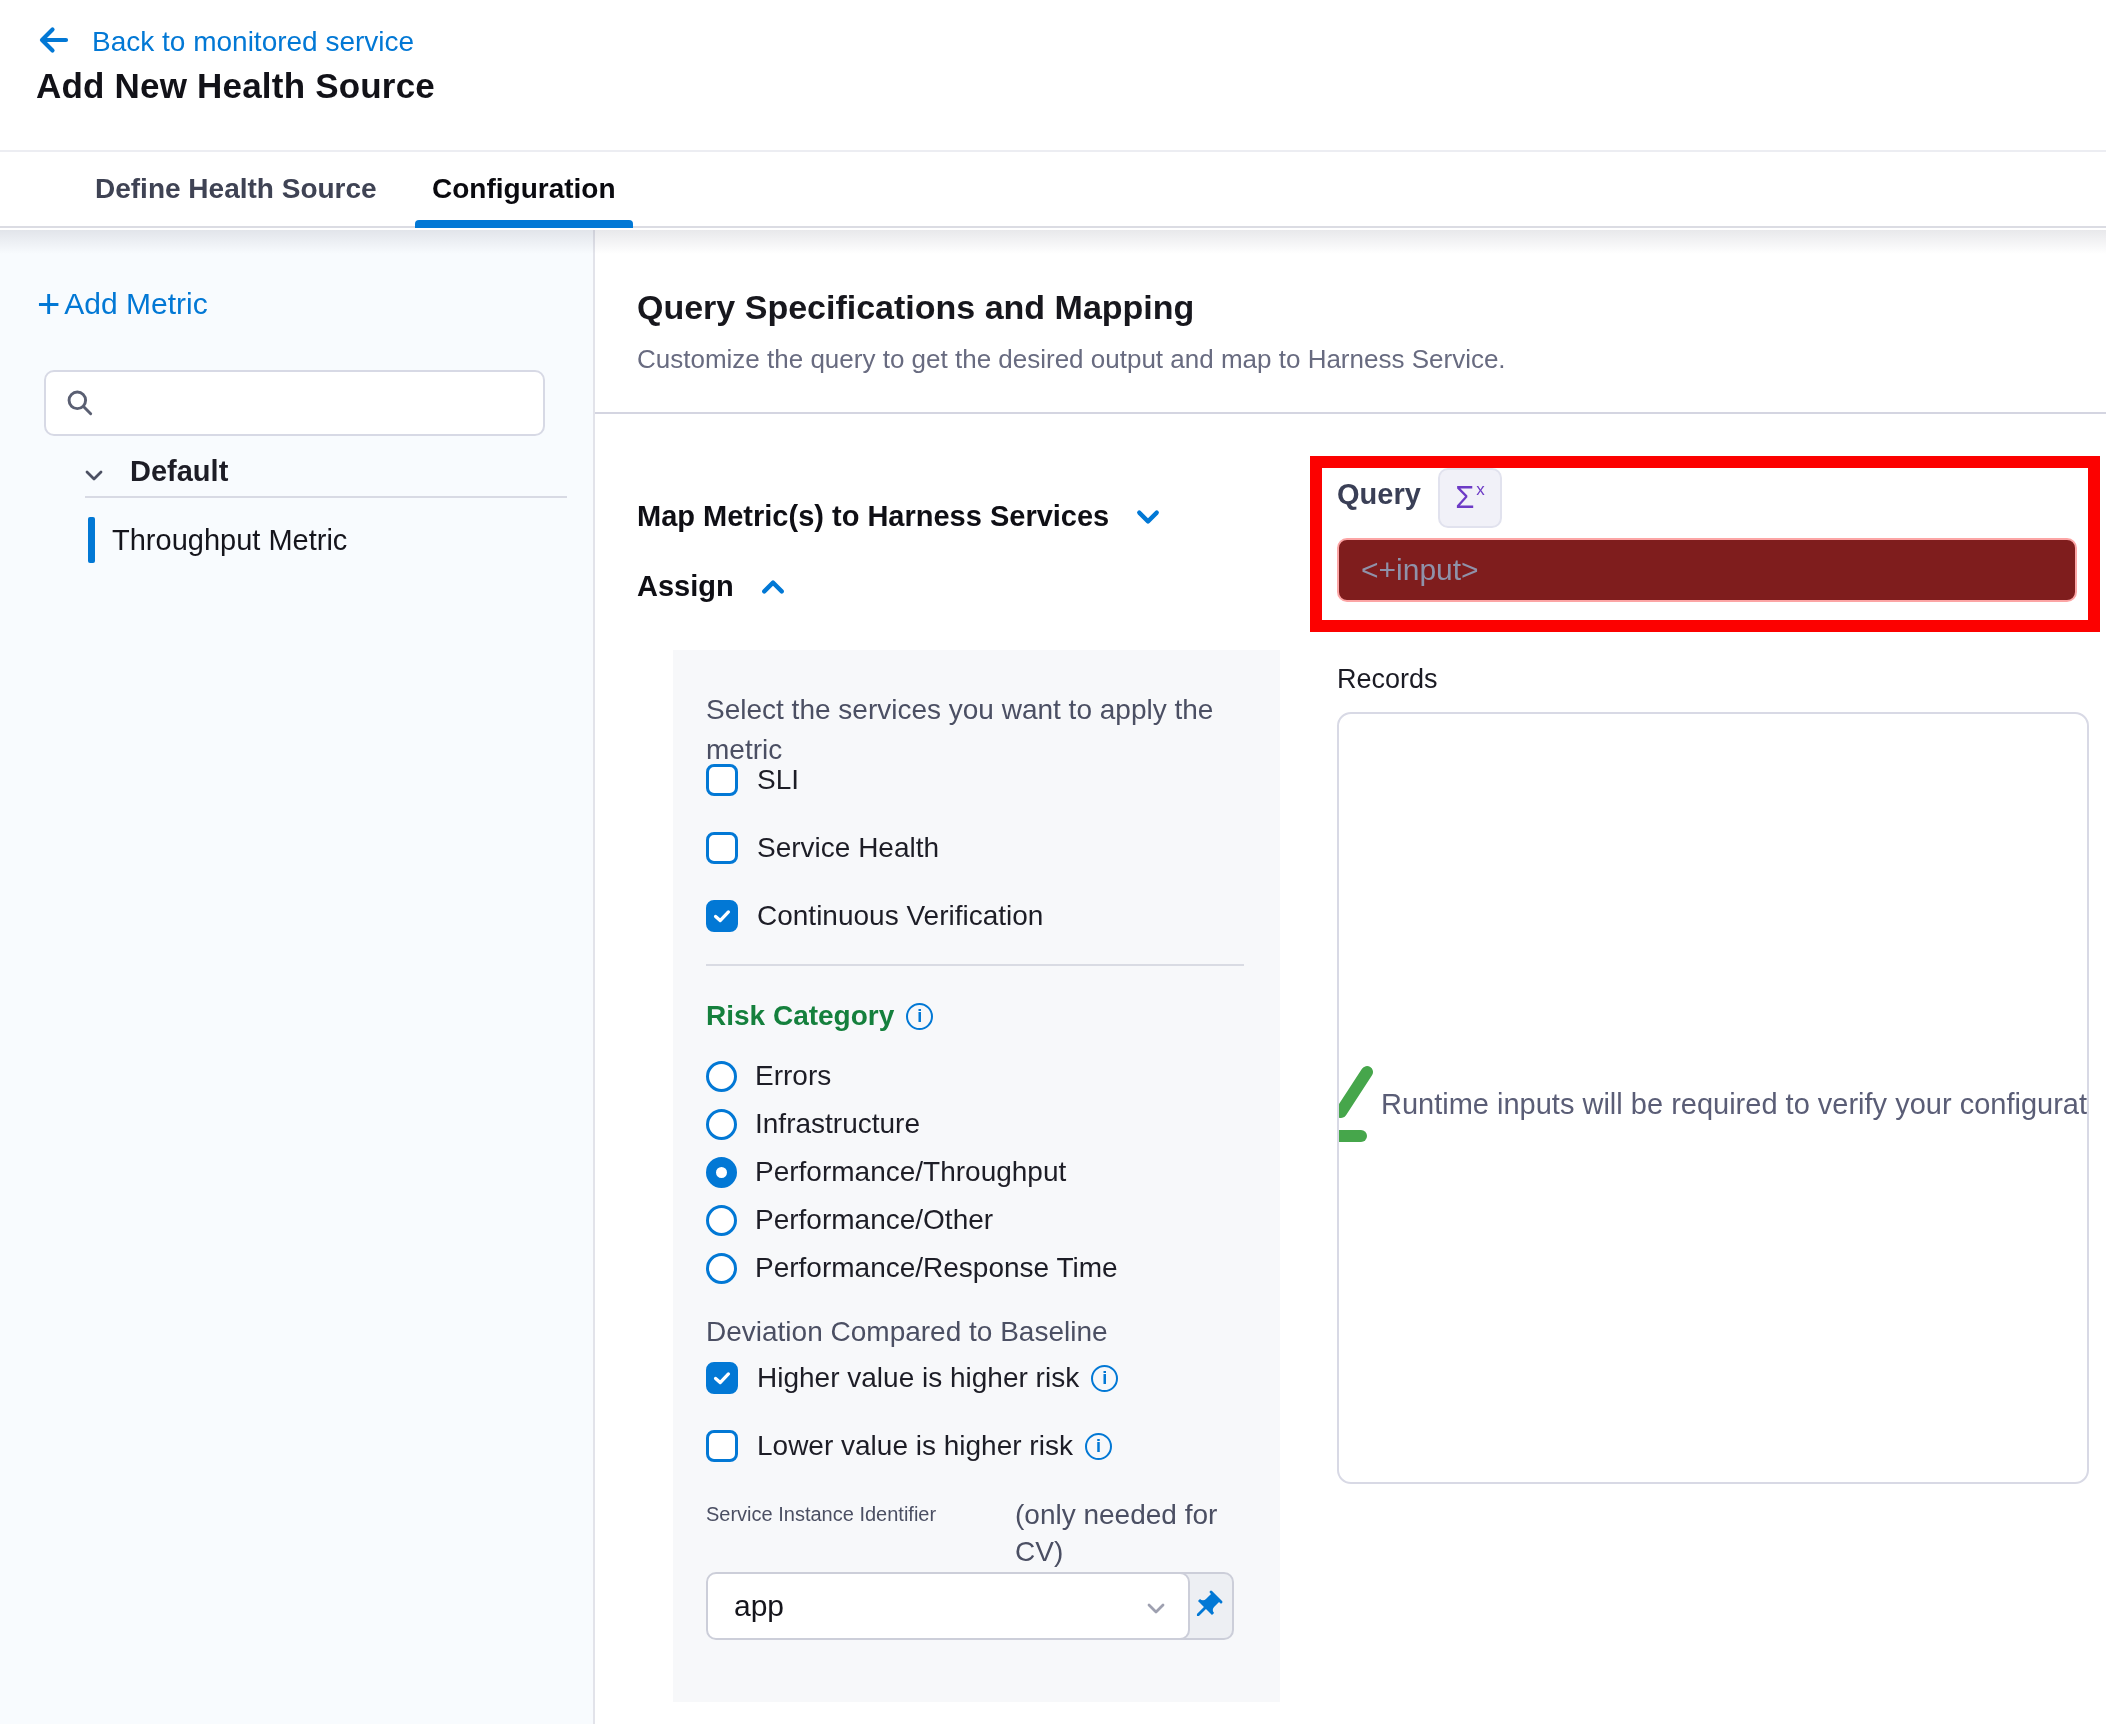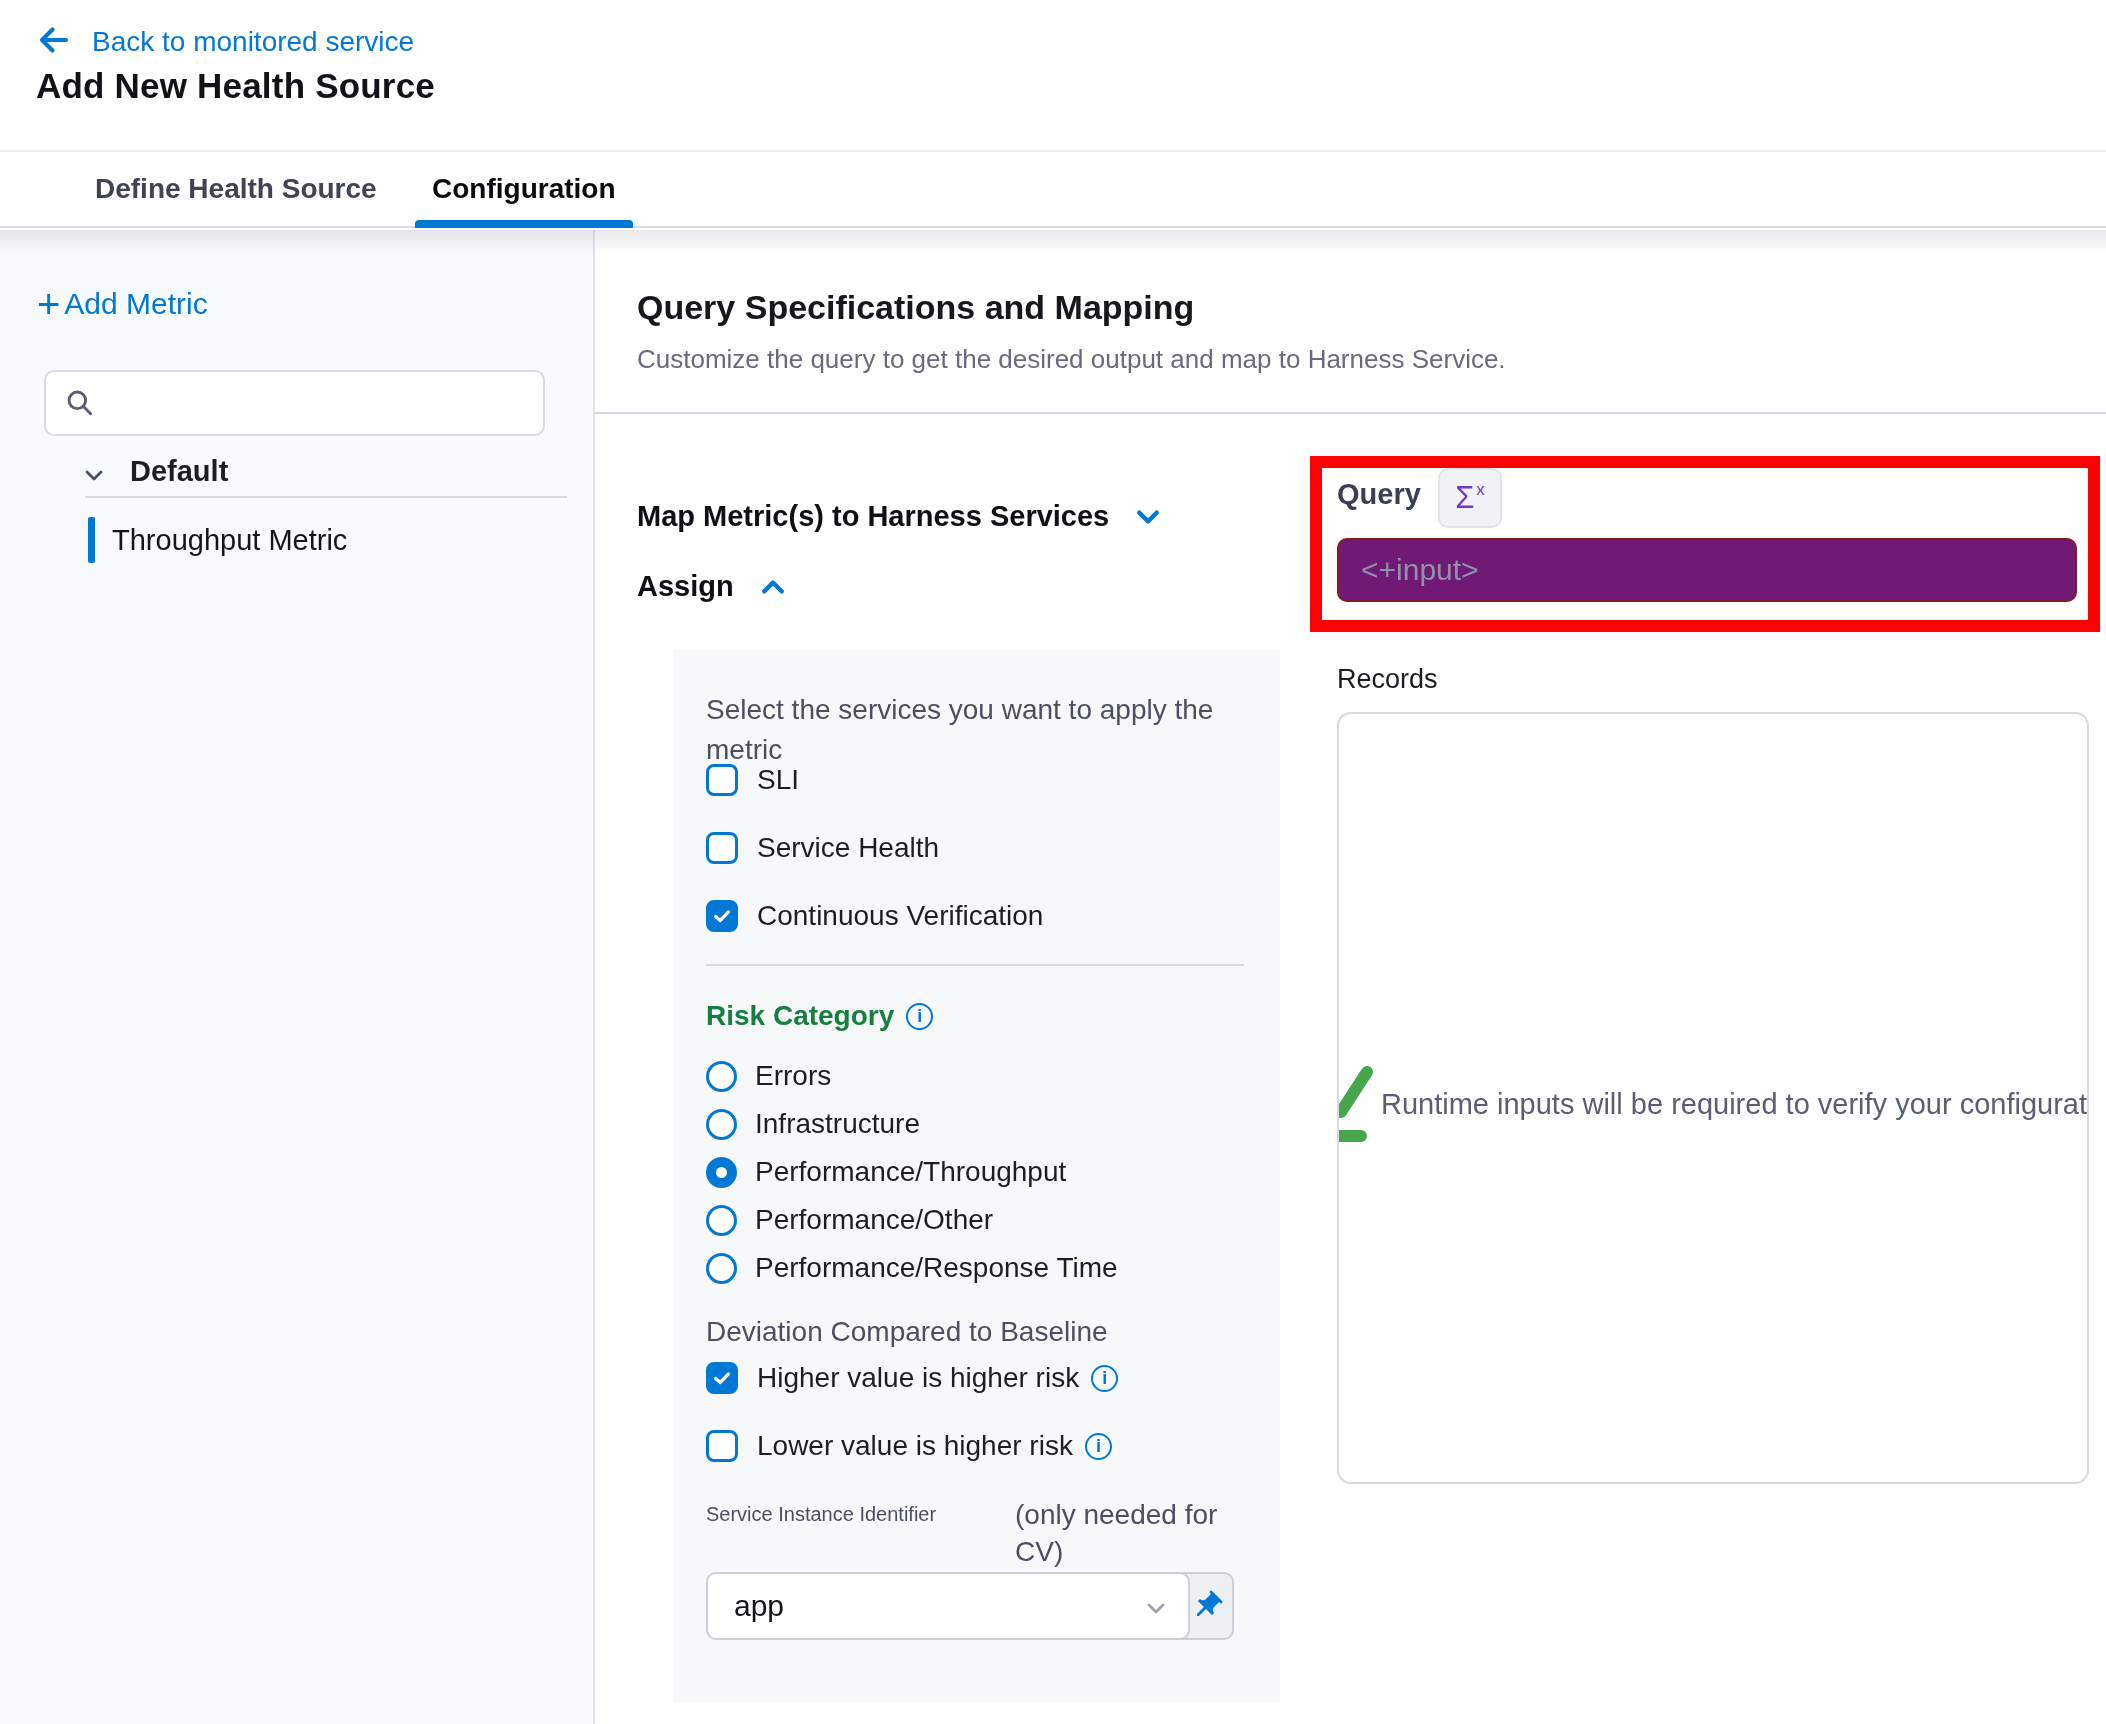--- a/index.html
+++ b/index.html
@@ -84,21 +84,21 @@
   .dd-main svg { position:absolute; right:18px; top:20px; width:28px; height:28px; }
   .dd-pin { width:54px; height:68px; margin-left:-10px; background:#edeff3; border:2px solid #ccced9; border-radius:0 10px 10px 0; display:flex; align-items:center; justify-content:center; }
   .dd-pin svg { width:34px; height:34px; }
 
   
   .annotation { position:absolute; left:1310px; top:456px; width:790px; height:176px; border:12px solid #fc0100; z-index:50; pointer-events:none; }
   .query-label { position:absolute; left:1337px; top:478px; font-size:29px; font-weight:700; color:#3a3f56; }
   .fx-btn { position:absolute; left:1438px; top:468px; width:64px; height:60px; background:#f1f1f8; border:2px solid #e1e2ee; border-radius:10px; display:flex; align-items:center; justify-content:center; cursor:pointer; color:#6d3bc6; }
   .fx-btn .sigma { font-size:31px; }
   .fx-btn sup { font-size:17px; margin-left:2px; position:relative; top:-8px; }
-  .query-input { position:absolute; left:1337px; top:538px; width:740px; height:64px; background:#701a75; border:2px solid #7f1d1d; border-radius:10px; display:flex; align-items:center; }
+  .query-input { position:absolute; left:1337px; top:538px; width:740px; height:64px; background:#7f1d1d; border:2px solid #fca5a5; border-radius:10px; display:flex; align-items:center; }
   .query-input .ph { font-size:30px; color:#8f92a9; margin-left:22px; }
 
   .records-label { position:absolute; left:1337px; top:664px; font-size:27px; color:#1b1b24; }
   .records-box { position:absolute; left:1337px; top:712px; width:752px; height:772px; background:#fff; border:2px solid #d8d9e5; border-radius:14px; overflow:hidden; }
   .runtime-ico { position:absolute; left:-12px; top:346px; width:48px; height:86px; }
   .runtime-msg { position:absolute; left:42px; top:374px; font-size:29px; color:#5a5d76; white-space:nowrap; }
 </style>
 </head>
 <body>
 

